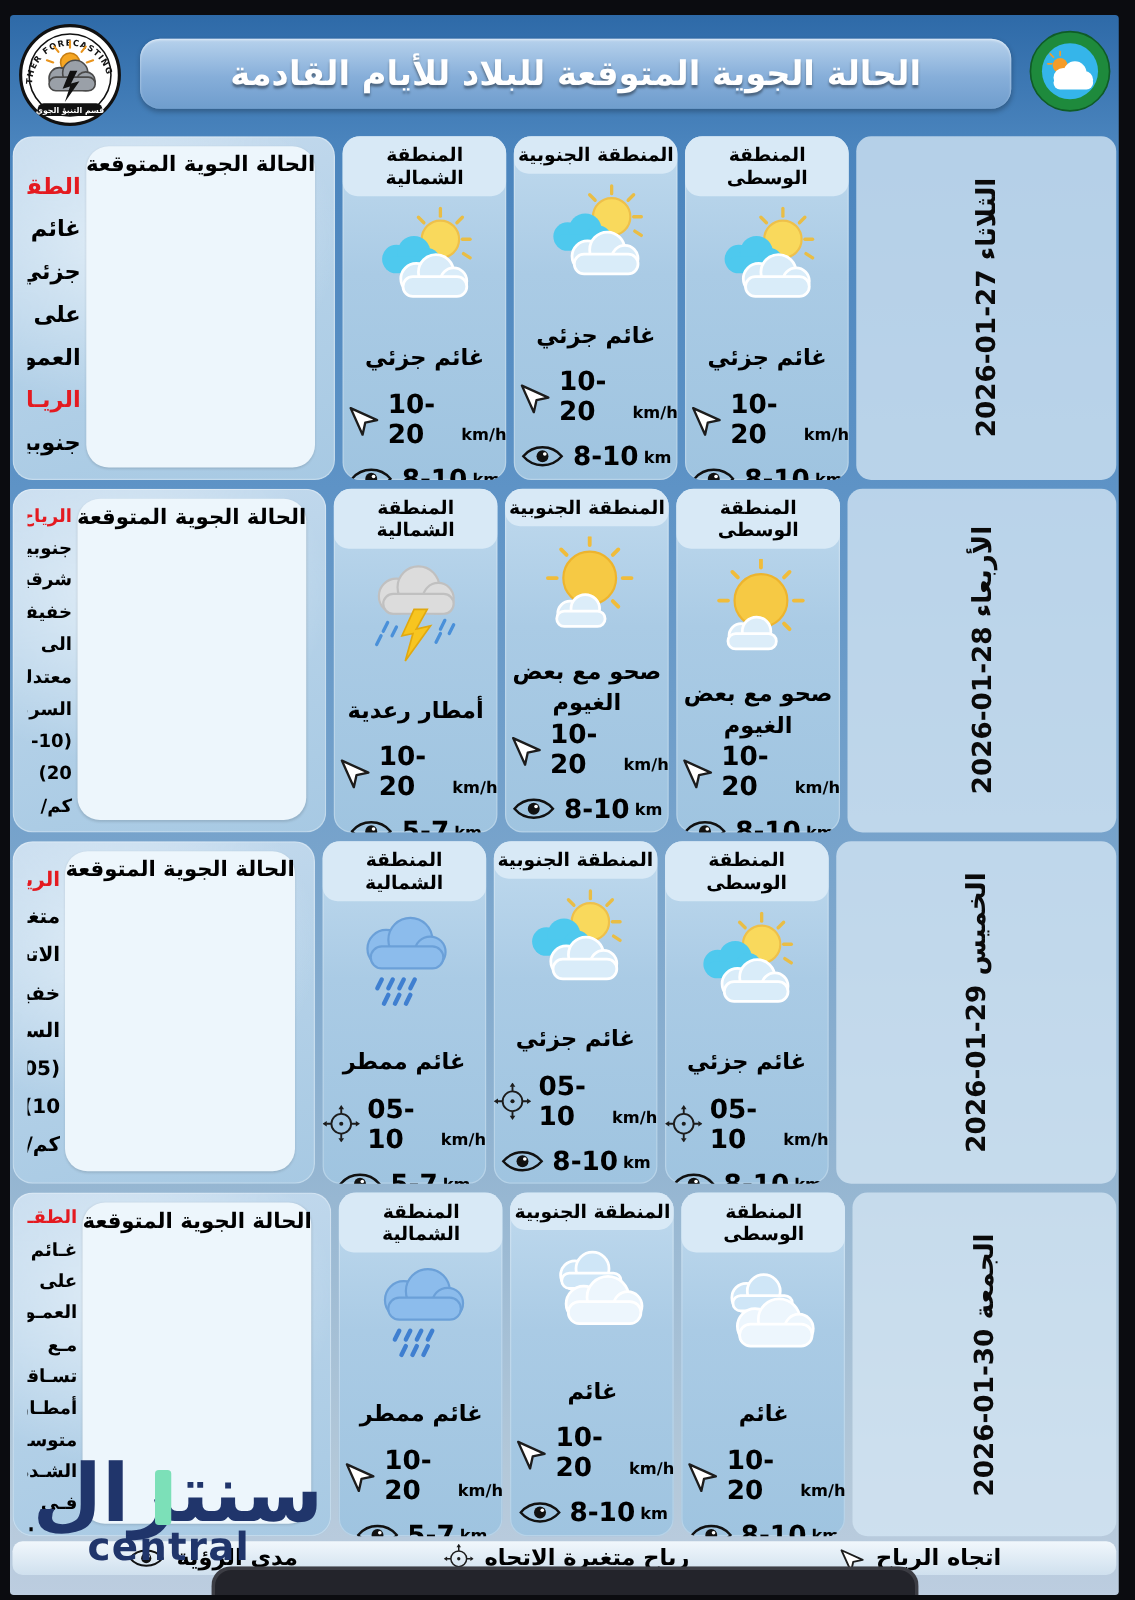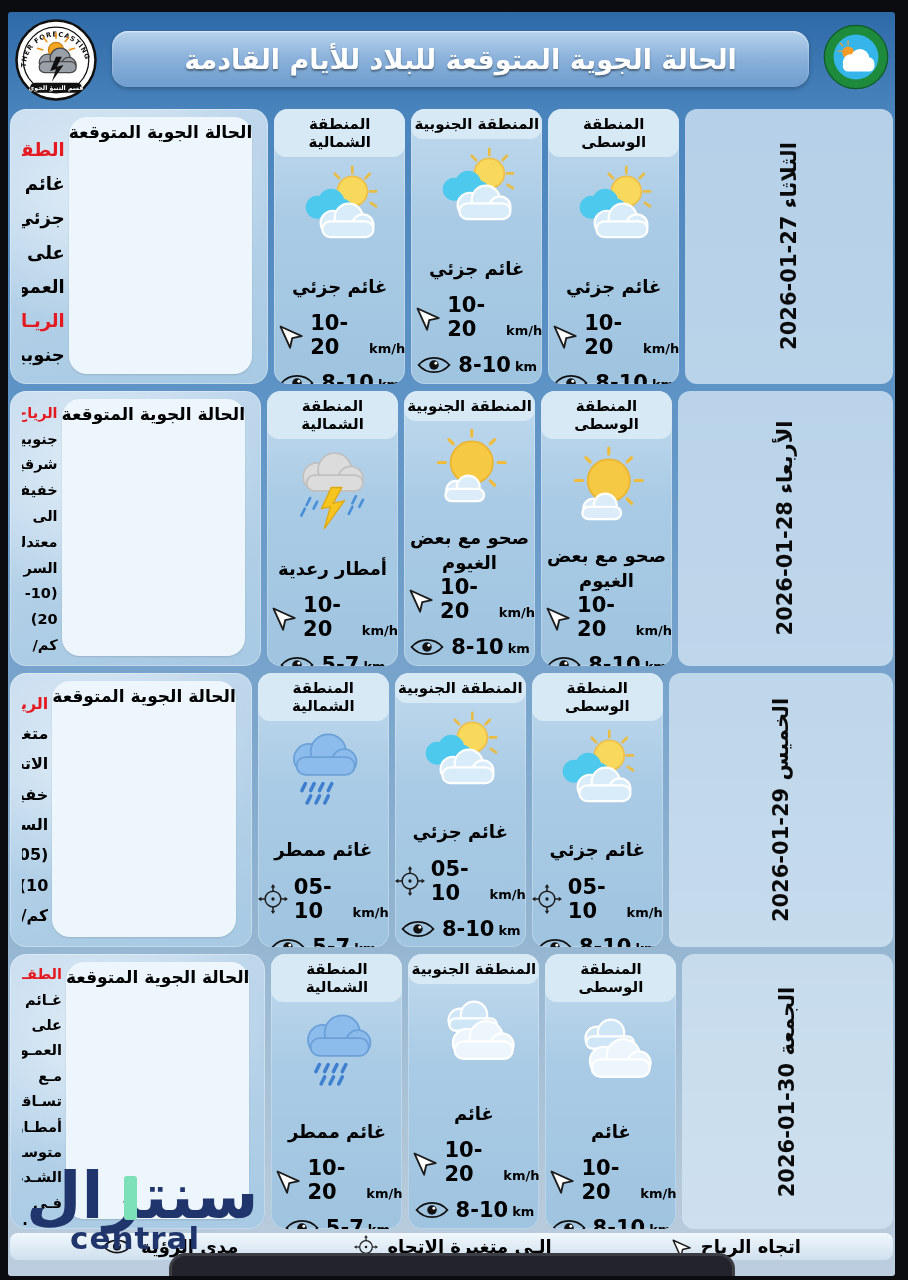--- a/index.html
+++ b/index.html
@@ -578,21 +578,21 @@
         <div class="legend-item">
     <svg class="legend-icon">
             <use href="#sym-wind-arrow" xlink:href="#sym-wind-arrow"></use>
           </svg>
     <span class="legend-label">اتجاه الرياح</span>
   </div>
         <div class="legend-item">
     <svg class="legend-icon">
             <use href="#sym-compass" xlink:href="#sym-compass"></use>
           </svg>
-    <span class="legend-label">الـى متغيرة الاتجاه</span>
+    <span class="legend-label">رياح متغيرة الاتجاه</span>
   </div>
         <div class="legend-item">
     <svg class="legend-icon eye">
             <use href="#sym-eye" xlink:href="#sym-eye"></use>
           </svg>
     <span class="legend-label">مدى الرؤية</span>
   </div>
       </footer>
 
     <div class="bottom-band">

